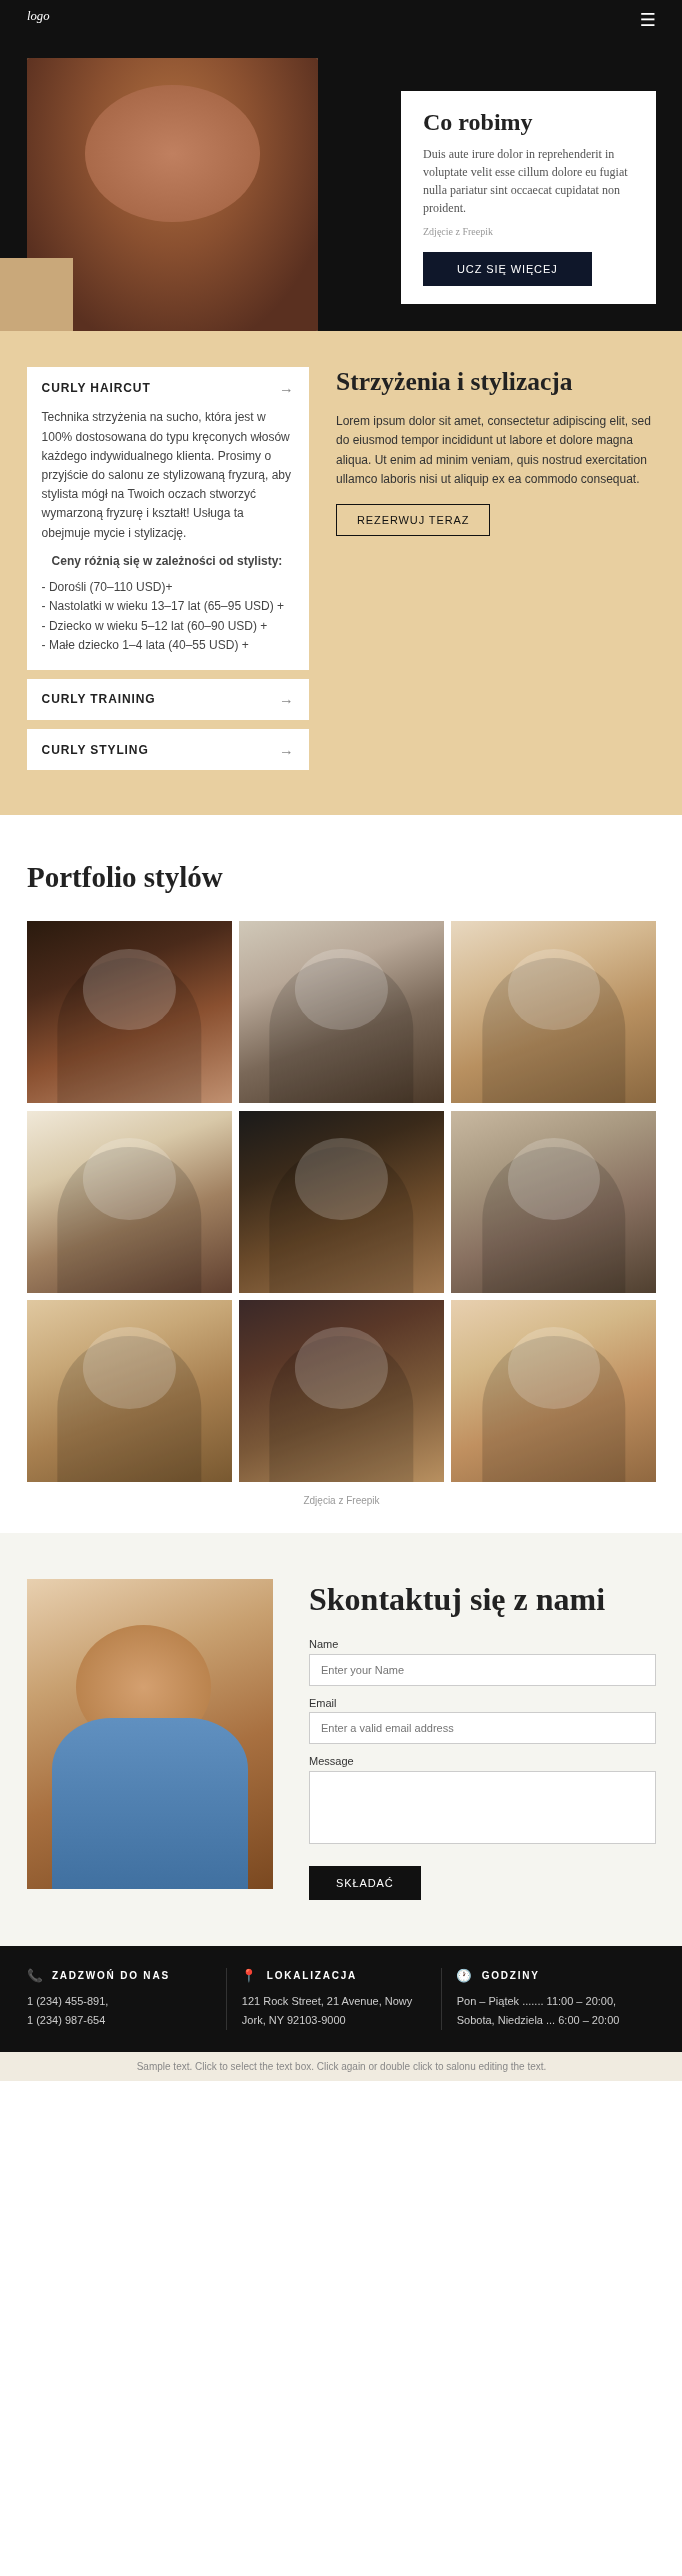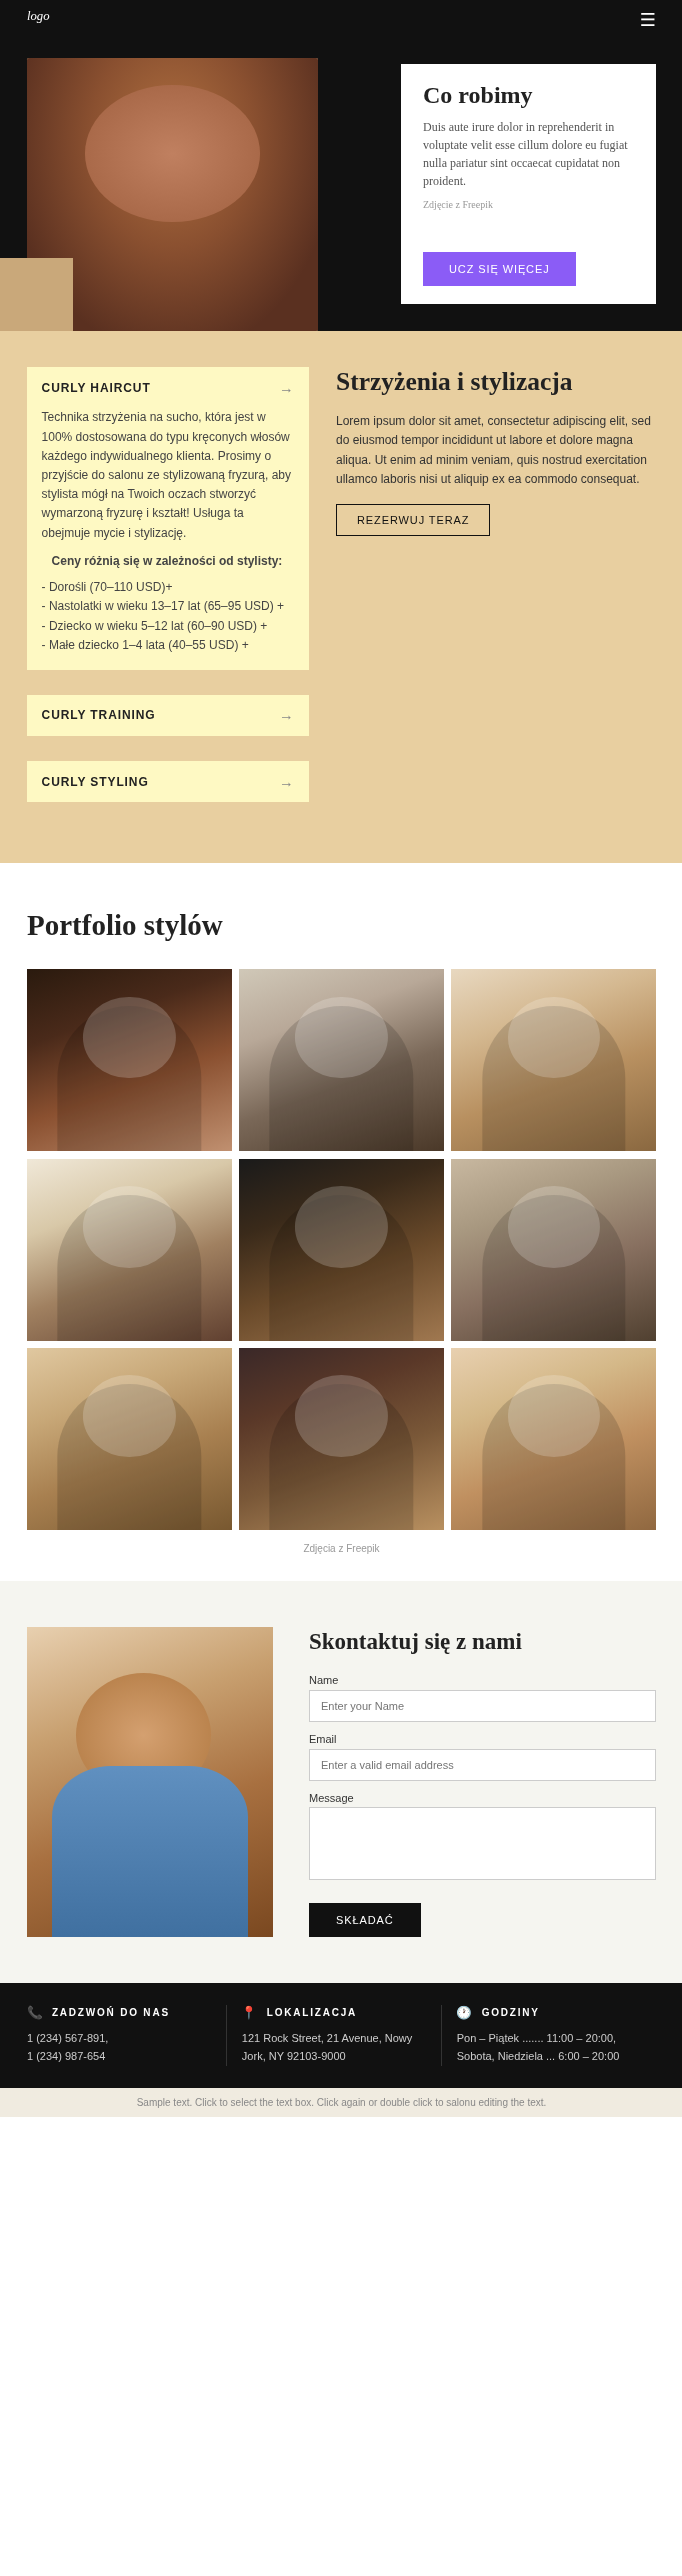--- a/index.html
+++ b/index.html
@@ -57,30 +57,29 @@
       right: 27px;
       bottom: 27px;
       background: #fff;
       padding: 18px 22px;
       width: 255px;
     }
     .hero-content h2 { font-size: 24px; font-weight: 700; margin-bottom: 9px; }
     .hero-content p { font-size: 12px; color: #555; line-height: 1.5; margin-bottom: 7.3px; }
     .hero-content .photo-credit { font-size: 10px; color: #999; margin-bottom: 12.7px; }
     .btn-dark {
-      background: #8b5cf6;
+      background: #0f172a;
       color: #fff;
       border: none;
-      padding: 11px 26px;
+      padding: 11px 34px;
       font-size: 11px;
       letter-spacing: 0.9px;
       text-transform: uppercase;
       cursor: pointer;
       display: inline-block;
-      margin-top: 27px;
     }
     .gold-rect {
       position: absolute;
       left: 0;
       bottom: 0;
       width: 73px;
       height: 73px;
       background: #c9a87a;
     }
 
@@ -89,22 +88,22 @@
       background: #e8cfa0;
       padding: 36px 27px;
       display: flex;
       gap: 27px;
     }
     .services-left {
       width: 282px;
       flex-shrink: 0;
     }
     .accordion-item {
-      background: #fef9c3;
-      margin-bottom: 25px;
+      background: #ffffff;
+      margin-bottom: 9px;
       cursor: pointer;
     }
     .accordion-header {
       display: flex;
       justify-content: space-between;
       align-items: center;
       padding: 12.7px 14.6px;
       font-size: 12px;
       font-family: Arial, sans-serif;
       letter-spacing: 0.9px;
@@ -233,21 +232,21 @@
       content: '';
       position: absolute;
       bottom: 0;
       left: 10%;
       width: 80%;
       height: 55%;
       background: linear-gradient(180deg, #6090c0 0%, #4070a0 100%);
       border-radius: 30% 30% 0 0;
     }
     .contact-form { flex: 1; }
-    .contact-form h2 { font-size: 23px; font-weight: 700; margin-bottom: 18px; line-height: 1.3; }
+    .contact-form h2 { font-size: 32px; font-weight: 700; margin-bottom: 18px; line-height: 1.3; }
     .form-group { margin-bottom: 11px; }
     .form-group label { display: block; font-size: 11px; font-family: Arial, sans-serif; color: #333; margin-bottom: 3.6px; }
     .form-group input, .form-group textarea {
       width: 100%;
       border: 0.9px solid #ccc;
       background: #fff;
       padding: 9px 11px;
       font-size: 11px;
       font-family: Arial, sans-serif;
       color: #aaa;
@@ -422,21 +421,21 @@
   </div>
 </div>
 
 <div class="info-strip">
   <div class="info-block">
     <div class="info-block-title">
       <span class="icon">📞</span>
       <span>ZADZWOŃ DO NAS</span>
     </div>
     <p>
-      <span>1 (234) 567-891,</span><br>
+      <span>1 (234) 455-891,</span><br>
       <span>1 (234) 987-654</span>
     </p>
   </div>
   <div class="info-block">
     <div class="info-block-title">
       <span class="icon">📍</span>
       <span>LOKALIZACJA</span>
     </div>
     <p>
       <span>121 Rock Street, 21 Avenue, Nowy</span><br>

